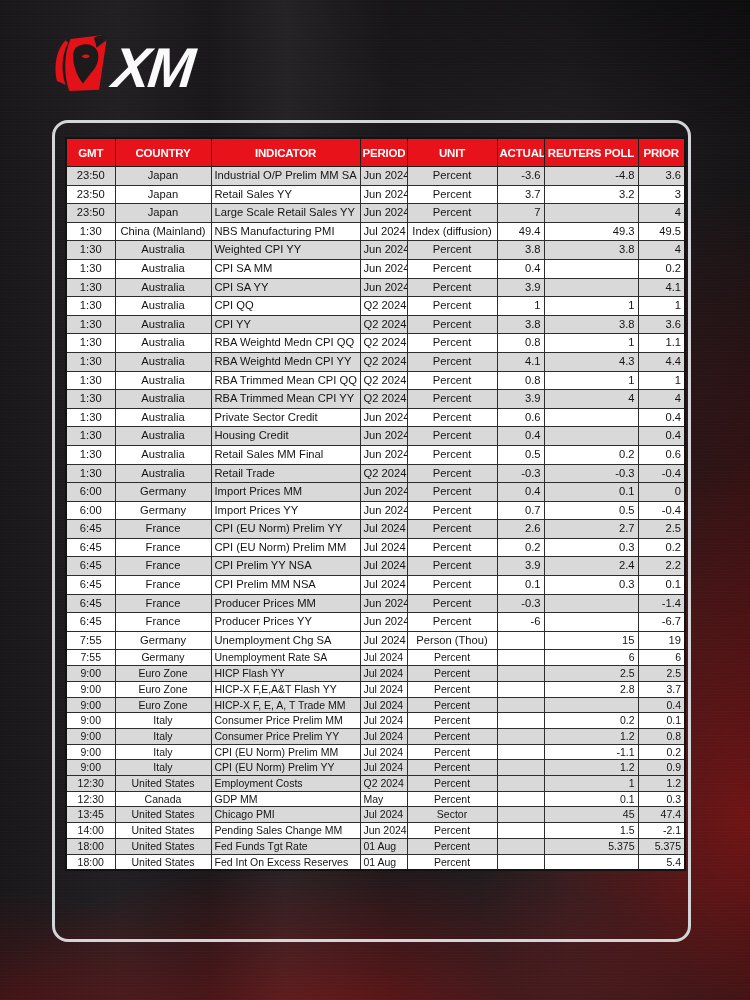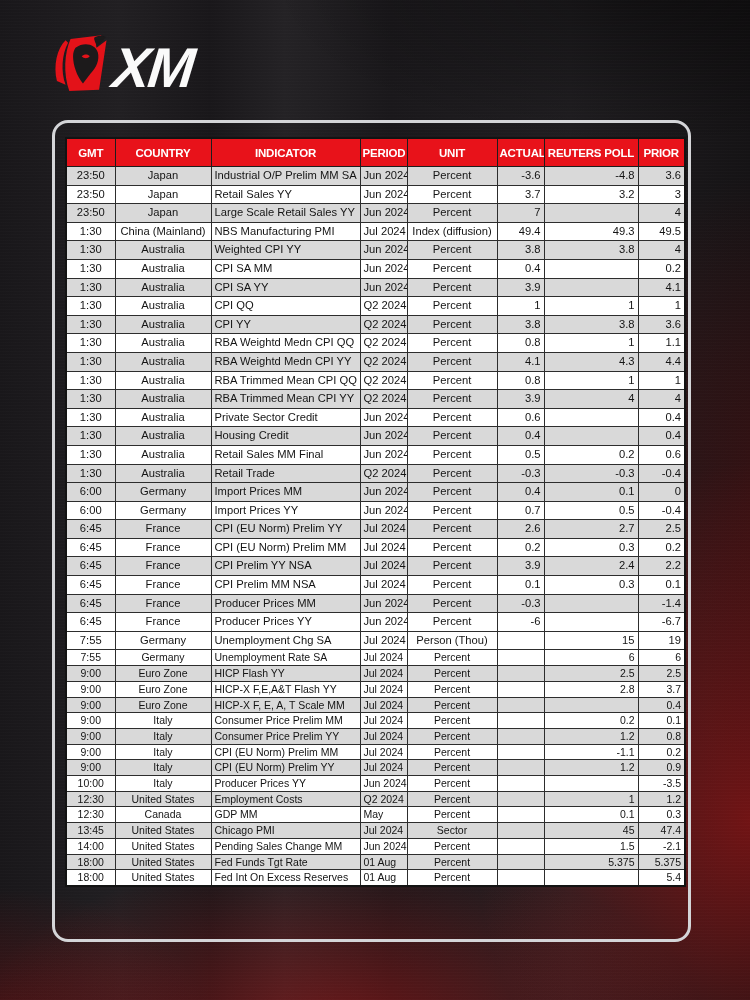--- a/index.html
+++ b/index.html
@@ -380,21 +380,21 @@
           <td class="al">HICP-X F,E,A&amp;T Flash YY</td>
           <td class="al">Jul 2024</td>
           <td class="ac">Percent</td>
           <td class="ar"></td>
           <td class="ar">2.8</td>
           <td class="ar">3.7</td>
         </tr>
         <tr class="gray compact">
           <td class="ac">9:00</td>
           <td class="ac">Euro Zone</td>
-          <td class="al">HICP-X F, E, A, T Scale MM</td>
+          <td class="al">HICP-X F, E, A, T Trade MM</td>
           <td class="al">Jul 2024</td>
           <td class="ac">Percent</td>
           <td class="ar"></td>
           <td class="ar"></td>
           <td class="ar">0.4</td>
         </tr>
         <tr class=" compact">
           <td class="ac">9:00</td>
           <td class="ac">Italy</td>
           <td class="al">Consumer Price Prelim MM</td>
@@ -426,30 +426,20 @@
         </tr>
         <tr class="gray compact">
           <td class="ac">9:00</td>
           <td class="ac">Italy</td>
           <td class="al">CPI (EU Norm) Prelim YY</td>
           <td class="al">Jul 2024</td>
           <td class="ac">Percent</td>
           <td class="ar"></td>
           <td class="ar">1.2</td>
           <td class="ar">0.9</td>
-        </tr>
-        <tr class=" compact">
-          <td class="ac">10:00</td>
-          <td class="ac">Italy</td>
-          <td class="al">Producer Prices YY</td>
-          <td class="al">Jun 2024</td>
-          <td class="ac">Percent</td>
-          <td class="ar"></td>
-          <td class="ar"></td>
-          <td class="ar">-3.5</td>
         </tr>
         <tr class="gray compact">
           <td class="ac">12:30</td>
           <td class="ac">United States</td>
           <td class="al">Employment Costs</td>
           <td class="al">Q2 2024</td>
           <td class="ac">Percent</td>
           <td class="ar"></td>
           <td class="ar">1</td>
           <td class="ar">1.2</td>

